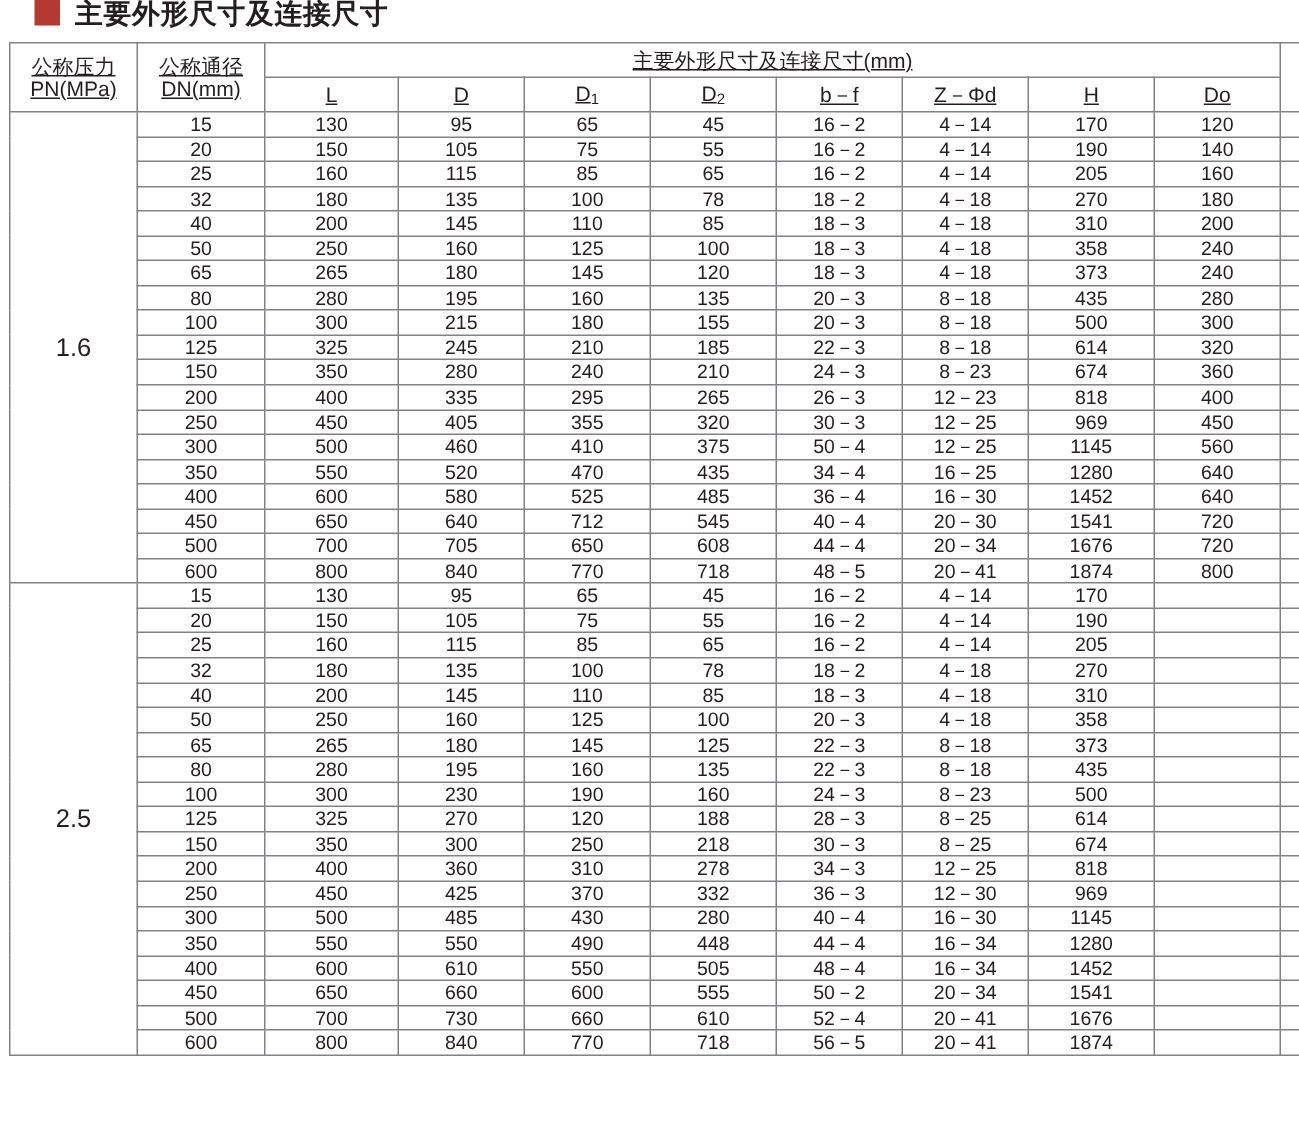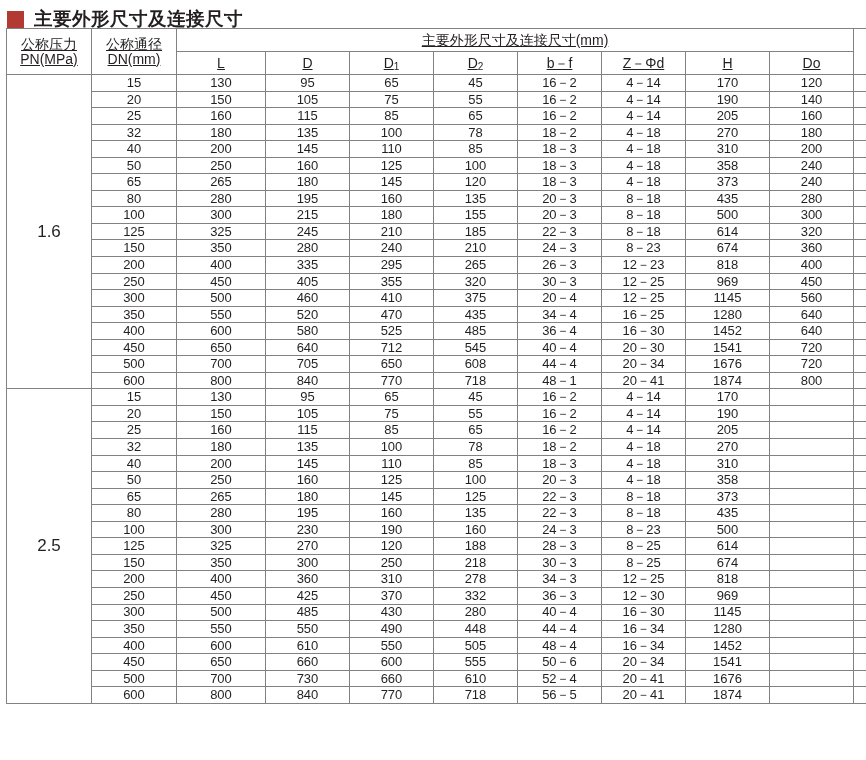--- a/index.html
+++ b/index.html
@@ -17,23 +17,23 @@
   .page {
     position: relative;
     width: 866px;
     height: 760px;
     box-sizing: border-box;
   }
 
   
   .title-bar {
     display: flex;
-    align-items: flex-end;
+    align-items: flex-start;
     height: 28px;
-    padding-left: 7px;
+    padding-left: 23px;
     box-sizing: border-box;
   }
   .title-marker {
     width: 17px;
     height: 17px;
     background: #b23a32;
     margin-right: 10px;
     flex: 0 0 auto;
   }
   .title-text {
@@ -323,21 +323,21 @@
             <td class="cell">969</td>
             <td class="cell">450</td>
             <td class="cell outer-right">273</td>
           </tr>
           <tr>
             <td class="cell">300</td>
             <td class="cell">500</td>
             <td class="cell">460</td>
             <td class="cell">410</td>
             <td class="cell">375</td>
-            <td class="cell">20－4</td>
+            <td class="cell">50－4</td>
             <td class="cell">12－25</td>
             <td class="cell">1145</td>
             <td class="cell">560</td>
             <td class="cell outer-right">379</td>
           </tr>
           <tr>
             <td class="cell">350</td>
             <td class="cell">550</td>
             <td class="cell">520</td>
             <td class="cell">470</td>
@@ -383,21 +383,21 @@
             <td class="cell">1676</td>
             <td class="cell">720</td>
             <td class="cell outer-right">958</td>
           </tr>
           <tr class="block-end">
             <td class="cell">600</td>
             <td class="cell">800</td>
             <td class="cell">840</td>
             <td class="cell">770</td>
             <td class="cell">718</td>
-            <td class="cell">48－1</td>
+            <td class="cell">48－5</td>
             <td class="cell">20－41</td>
             <td class="cell">1874</td>
             <td class="cell">800</td>
             <td class="cell outer-right">1112</td>
           </tr>
           <tr>
             <td class="cell pn-cell outer-left" rowspan="19">2.5</td>
             <td class="cell">15</td>
             <td class="cell">130</td>
             <td class="cell">95</td>
@@ -588,21 +588,21 @@
             <td class="cell">1452</td>
             <td class="cell"></td>
             <td class="cell outer-right">900</td>
           </tr>
           <tr>
             <td class="cell">450</td>
             <td class="cell">650</td>
             <td class="cell">660</td>
             <td class="cell">600</td>
             <td class="cell">555</td>
-            <td class="cell">50－6</td>
+            <td class="cell">50－2</td>
             <td class="cell">20－34</td>
             <td class="cell">1541</td>
             <td class="cell"></td>
             <td class="cell outer-right">1013</td>
           </tr>
           <tr>
             <td class="cell">500</td>
             <td class="cell">700</td>
             <td class="cell">730</td>
             <td class="cell">660</td>

